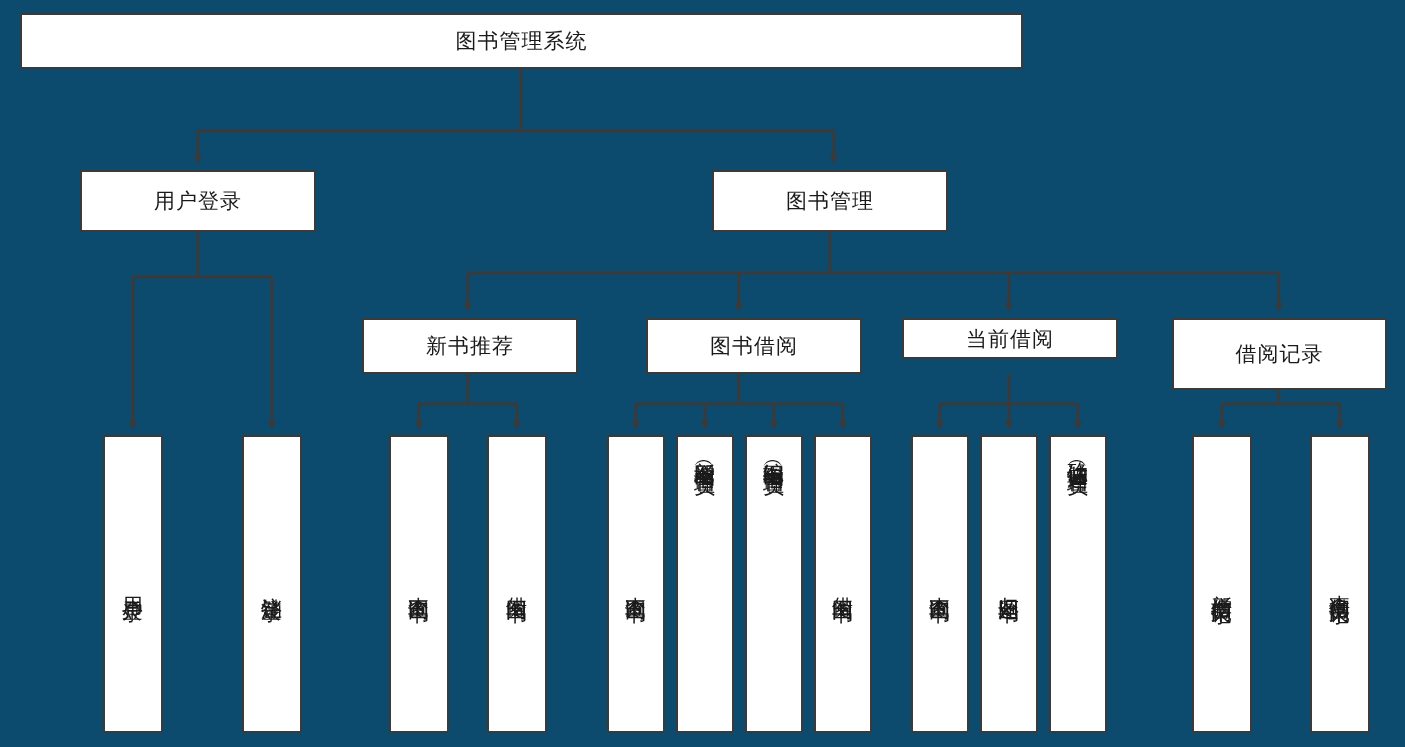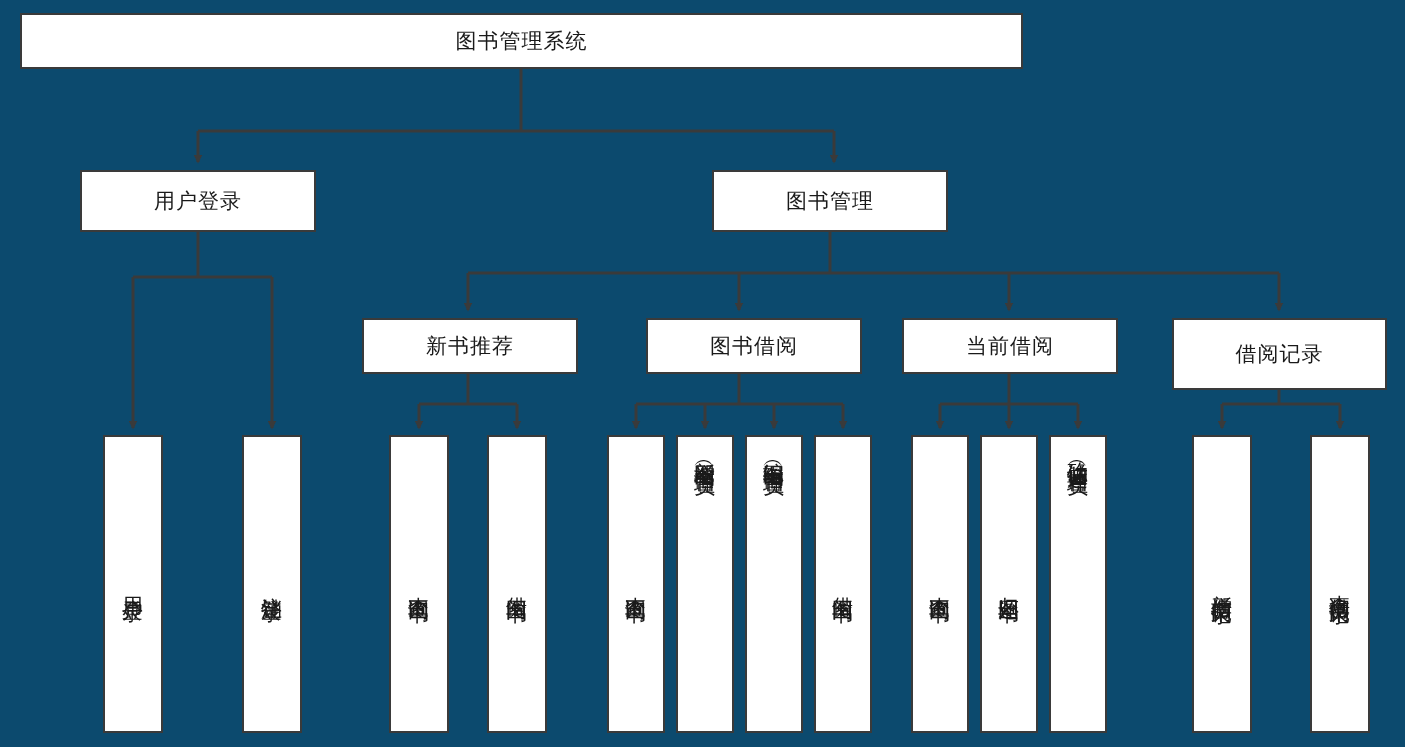--- a/index.html
+++ b/index.html
@@ -134,21 +134,21 @@
   <div class="node horiz" style="left:712px; top:170px; width:236px; height:62px;">
     <span class="label">图书管理</span>
   </div>
 
   <div class="node horiz" style="left:362px; top:318px; width:216px; height:56px;">
     <span class="label">新书推荐</span>
   </div>
   <div class="node horiz" style="left:598px; top:318px; width:216px; height:56px;margin-left:48px;">
     <span class="label">图书借阅</span>
   </div>
-  <div class="node horiz" style="left:902px; top:318px; width:216px; height:56px;">
+  <div class="node horiz" style="left:902px; top:318px; width:216px; height:41px;">
     <span class="label">当前借阅</span>
   </div>
   <div class="node horiz" style="left:1172px; top:318px; width:215px; height:72px;">
     <span class="label">借阅记录</span>
   </div>
 
   <div class="node vert align-mid" style="left:103px; top:435px; width:60px; height:298px;">
     <span class="label">用户登录</span>
   </div>
   <div class="node vert align-mid" style="left:242px; top:435px; width:60px; height:298px;">

